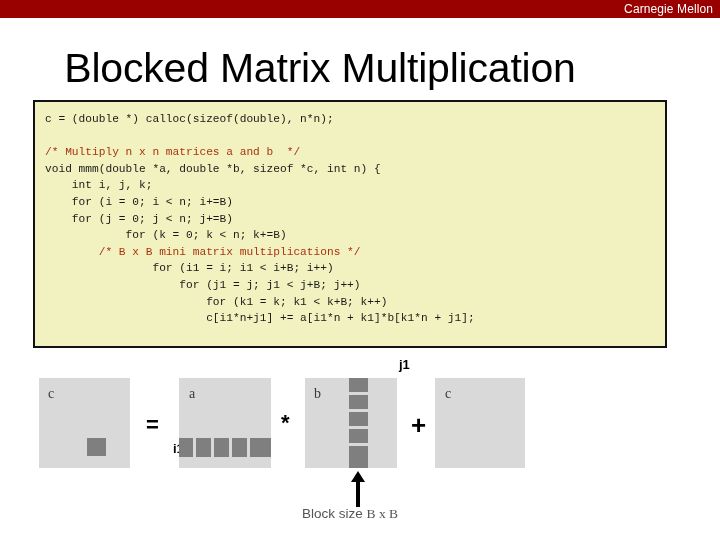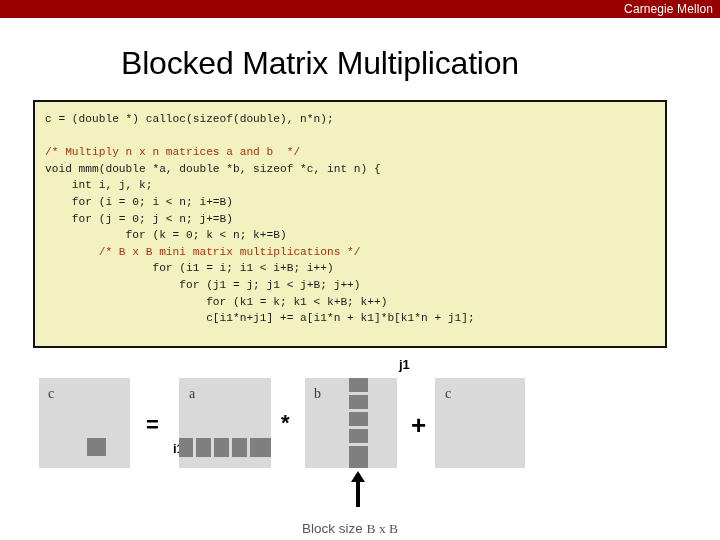--- a/index.html
+++ b/index.html
@@ -36,21 +36,21 @@
     white-space: nowrap;
   }
 
   
   .slide-title {
     position: absolute;
     left: 0;
     top: 45px;
     width: 640px;
     text-align: center;
-    font-size: 32px;
+    font-size: 41px;
     font-weight: normal;
     color: #000000;
     font-family: "Liberation Sans", sans-serif;
     letter-spacing: -0.2px;
     white-space: nowrap;
   }
 
   
   .code-box {
     position: absolute;
@@ -193,18 +193,18 @@
   <div class="cell-dark" style="left:349px; top:96px; width:19px; height:22px;"></div>
 
   <div class="op" style="left:411px; top:62px; font-size:26px;">+</div>
 
   <div class="matrix" style="left:435px; top:28px; width:90px; height:90px;"></div>
   <div class="matrix-label" style="left:445px; top:36px;">c</div>
 
   <div class="arrow-shaft" style="left:356px; top:131px; height:26px;"></div>
   <div class="arrow-head" style="left:351px; top:121px;"></div>
 
-  <div class="caption" style="left:302px; top:171px;">
+  <div class="caption" style="left:302px; top:156px;">
     <span>Block size</span>
     <span class="bxb">B x B</span>
   </div>
 
 </div>
 
 </body></html>

